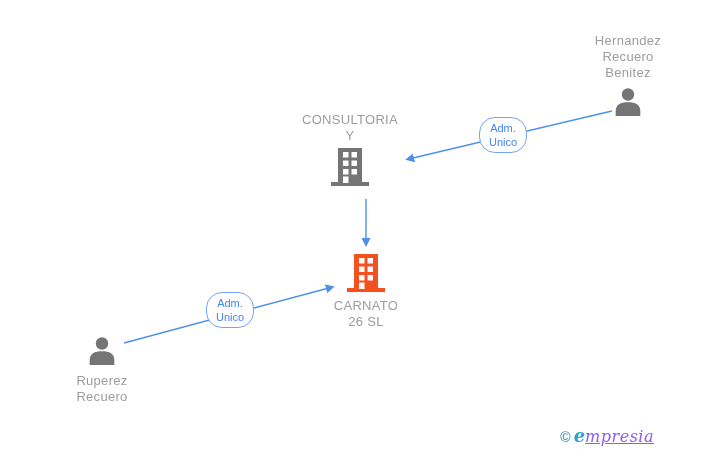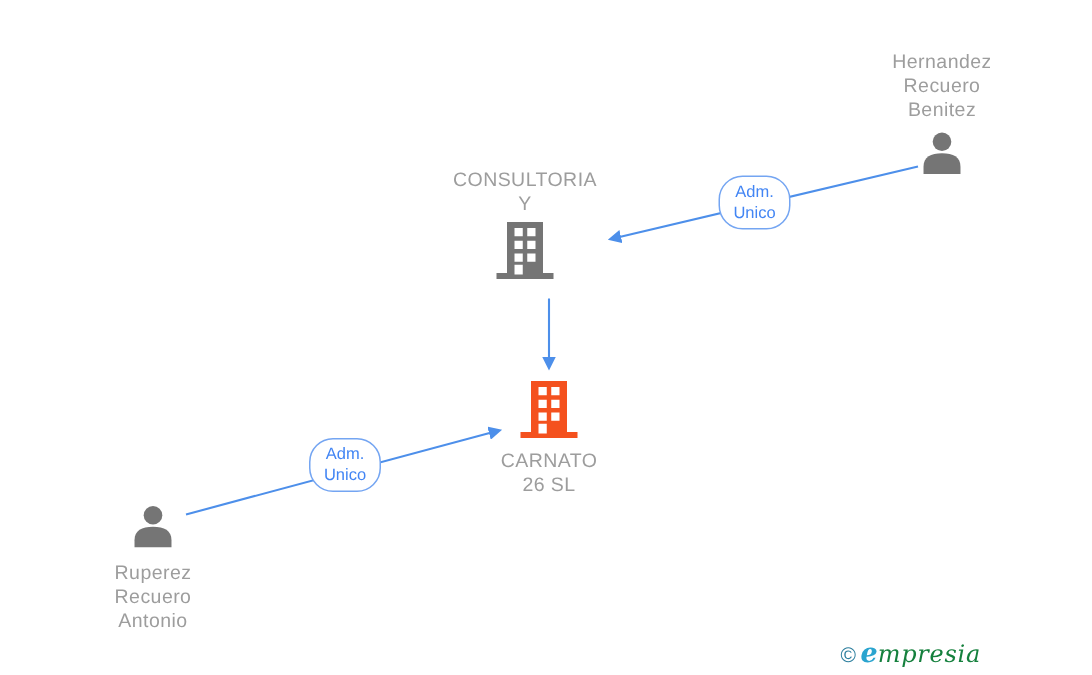--- a/index.html
+++ b/index.html
@@ -39,21 +39,21 @@
     right:6px;
     bottom:4px;
     font-size:16px;
     font-family:"DejaVu Serif", serif;
     font-style:italic;
     cursor:pointer;
     white-space:nowrap;
   }
   .watermark .wm-c{color:#2d7f9e;font-style:normal;font-family:"Liberation Sans",sans-serif;font-size:14px;margin-right:3px;}
   .watermark .wm-e{color:#2aa4cf;font-weight:bold;font-size:18px;}
-  .watermark .wm-rest{color:#15803d;letter-spacing:0.5px;}
+  .watermark .wm-rest{color:#8b5cf6;letter-spacing:0.5px;text-decoration:underline;}
 </style>
 </head>
 <body>
 
 <div class="canvas">
 
   <svg class="edges" viewBox="0 0 728 450">
     <defs>
       <marker id="arrow" markerUnits="userSpaceOnUse" markerWidth="9" markerHeight="9" refX="1" refY="4.5" orient="auto">
         <path d="M0 0 L9 4.5 L0 9 Z" fill="#4d8fea"></path>
@@ -129,21 +129,20 @@
   <div class="node" style="left:32px;top:337px;width:140px;">
     <span class="icon-wrap">
       <svg width="30" height="28" viewBox="0 0 28 26" fill="#757575">
         <circle cx="14" cy="6" r="5.8"></circle>
         <path d="M2.5 26 L2.5 21.5 C2.5 15.5 7 13.2 14 13.2 C21 13.2 25.5 15.5 25.5 21.5 L25.5 26 Z"></path>
       </svg>
     </span>
     <div class="node-label" style="margin-top:4px;">
       <div>Ruperez</div>
       <div>Recuero</div>
-      <div>Antonio</div>
     </div>
   </div>
 
   <div class="edge-label" style="left:479px;top:117px;width:48px;height:36px;">
     <div>Adm.</div>
     <div>Unico</div>
   </div>
 
 
   <div class="edge-label" style="left:206px;top:292px;width:48px;height:36px;">

